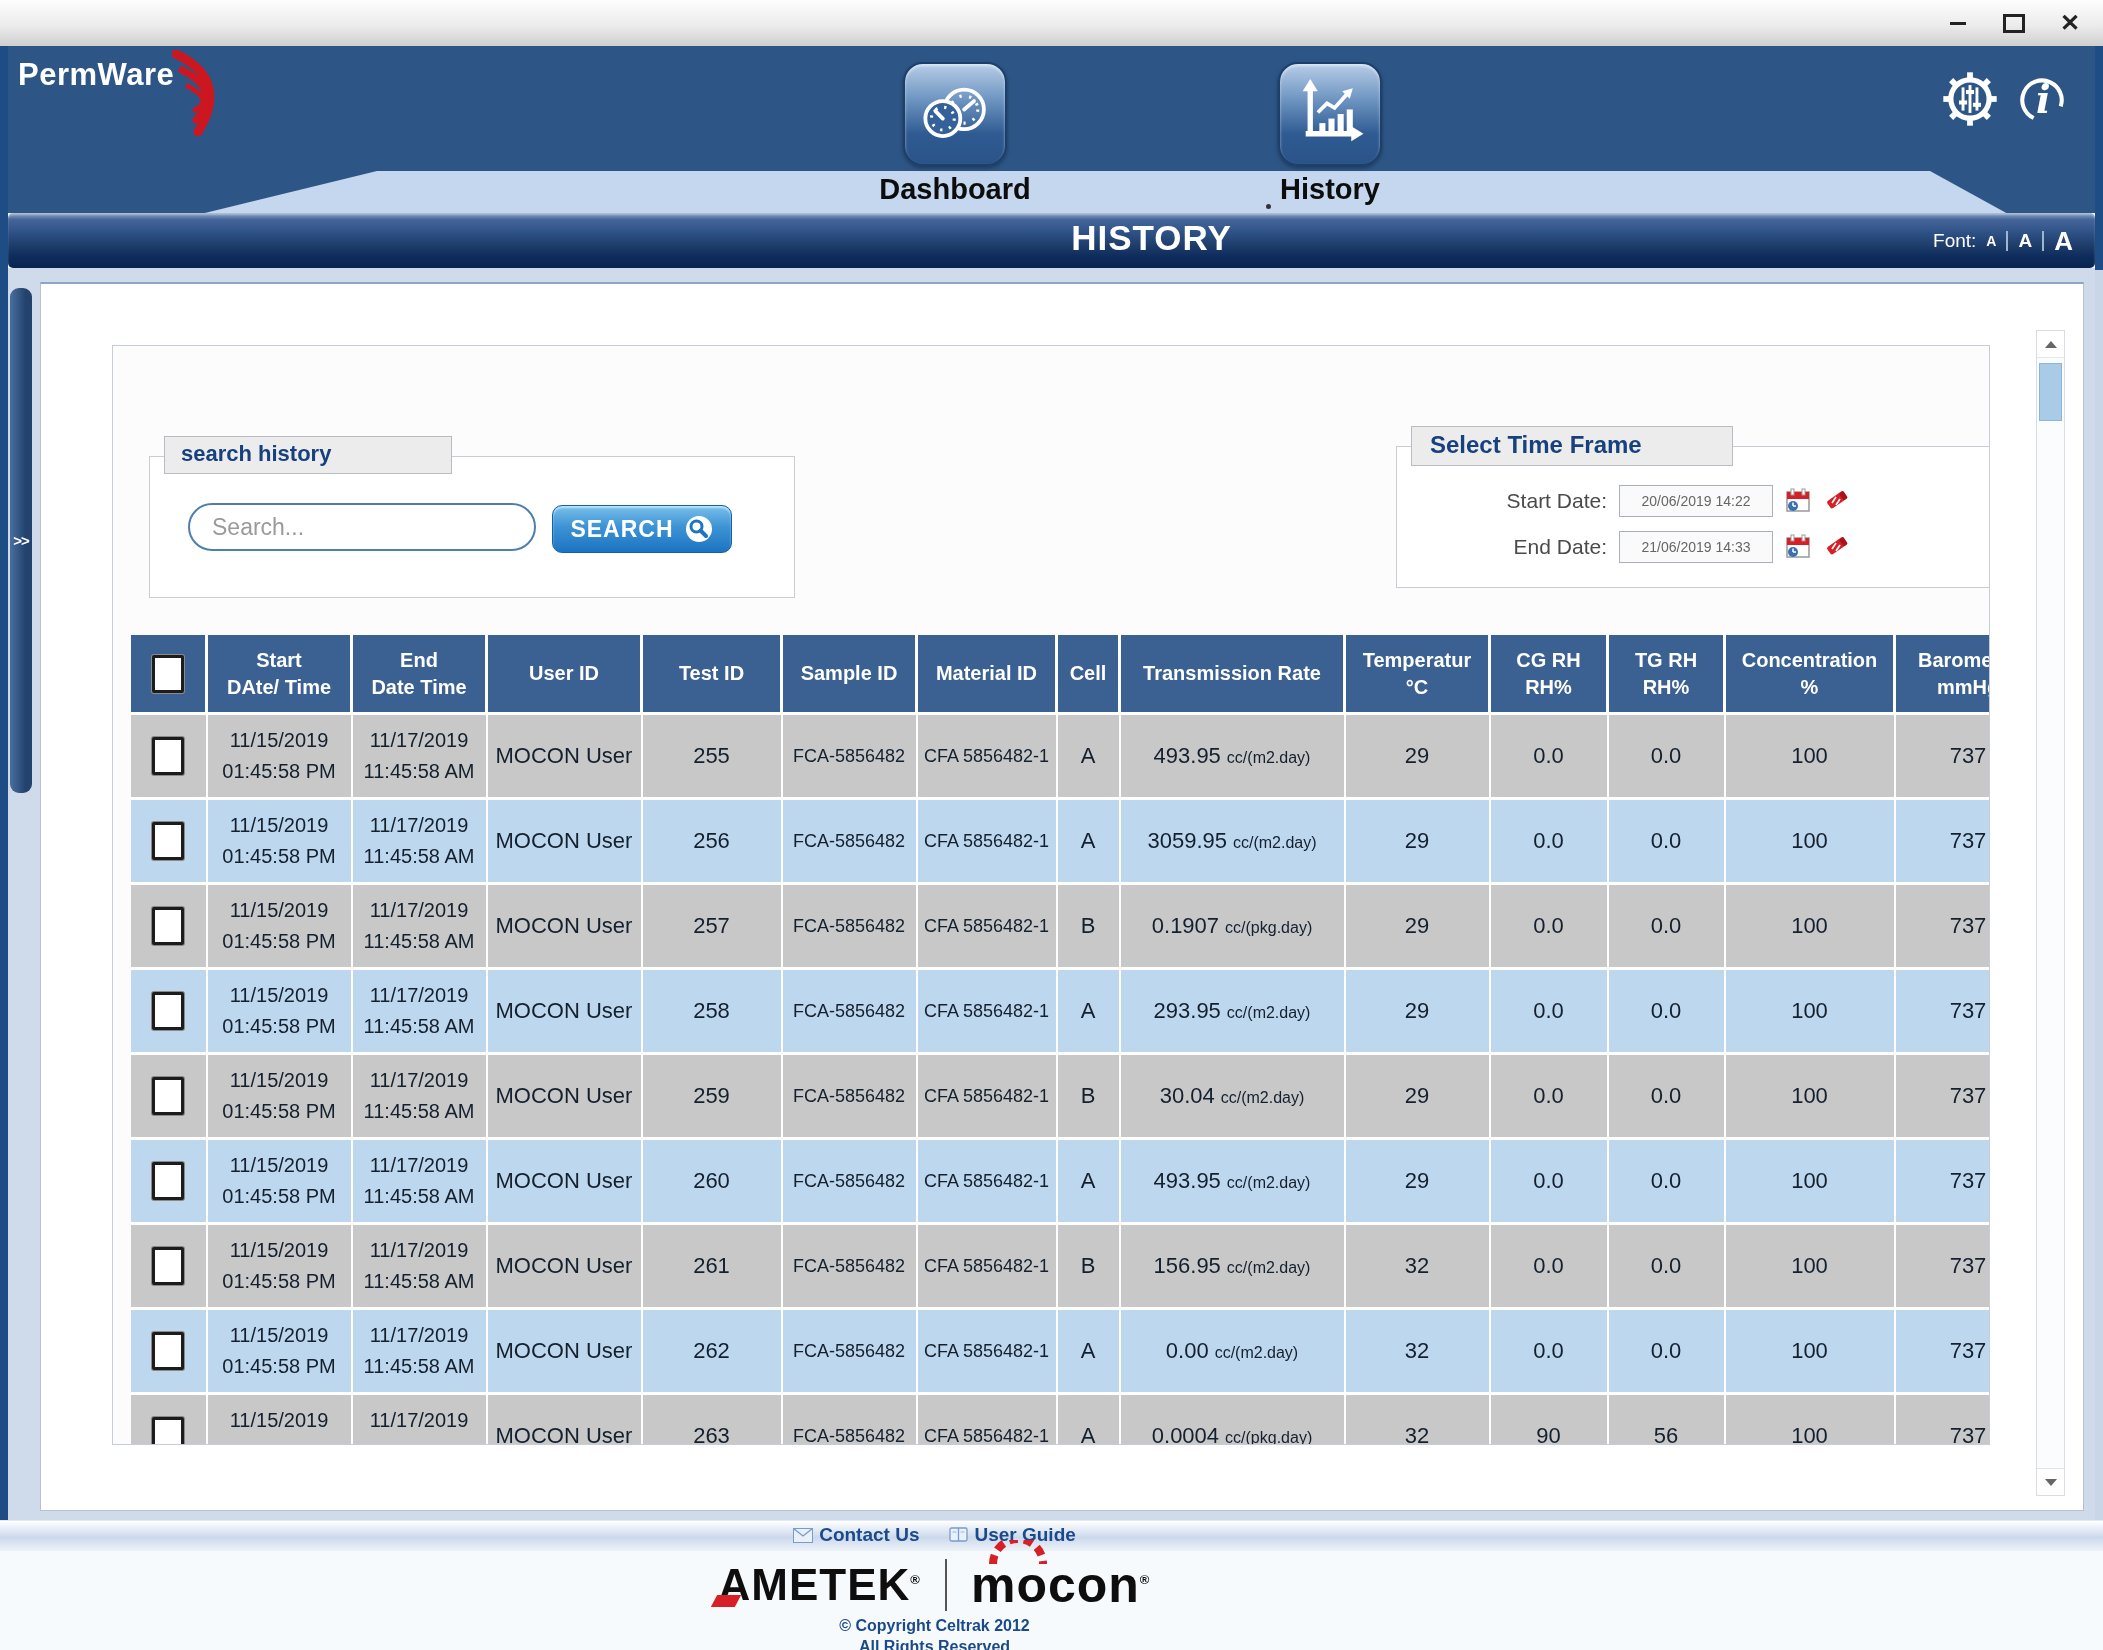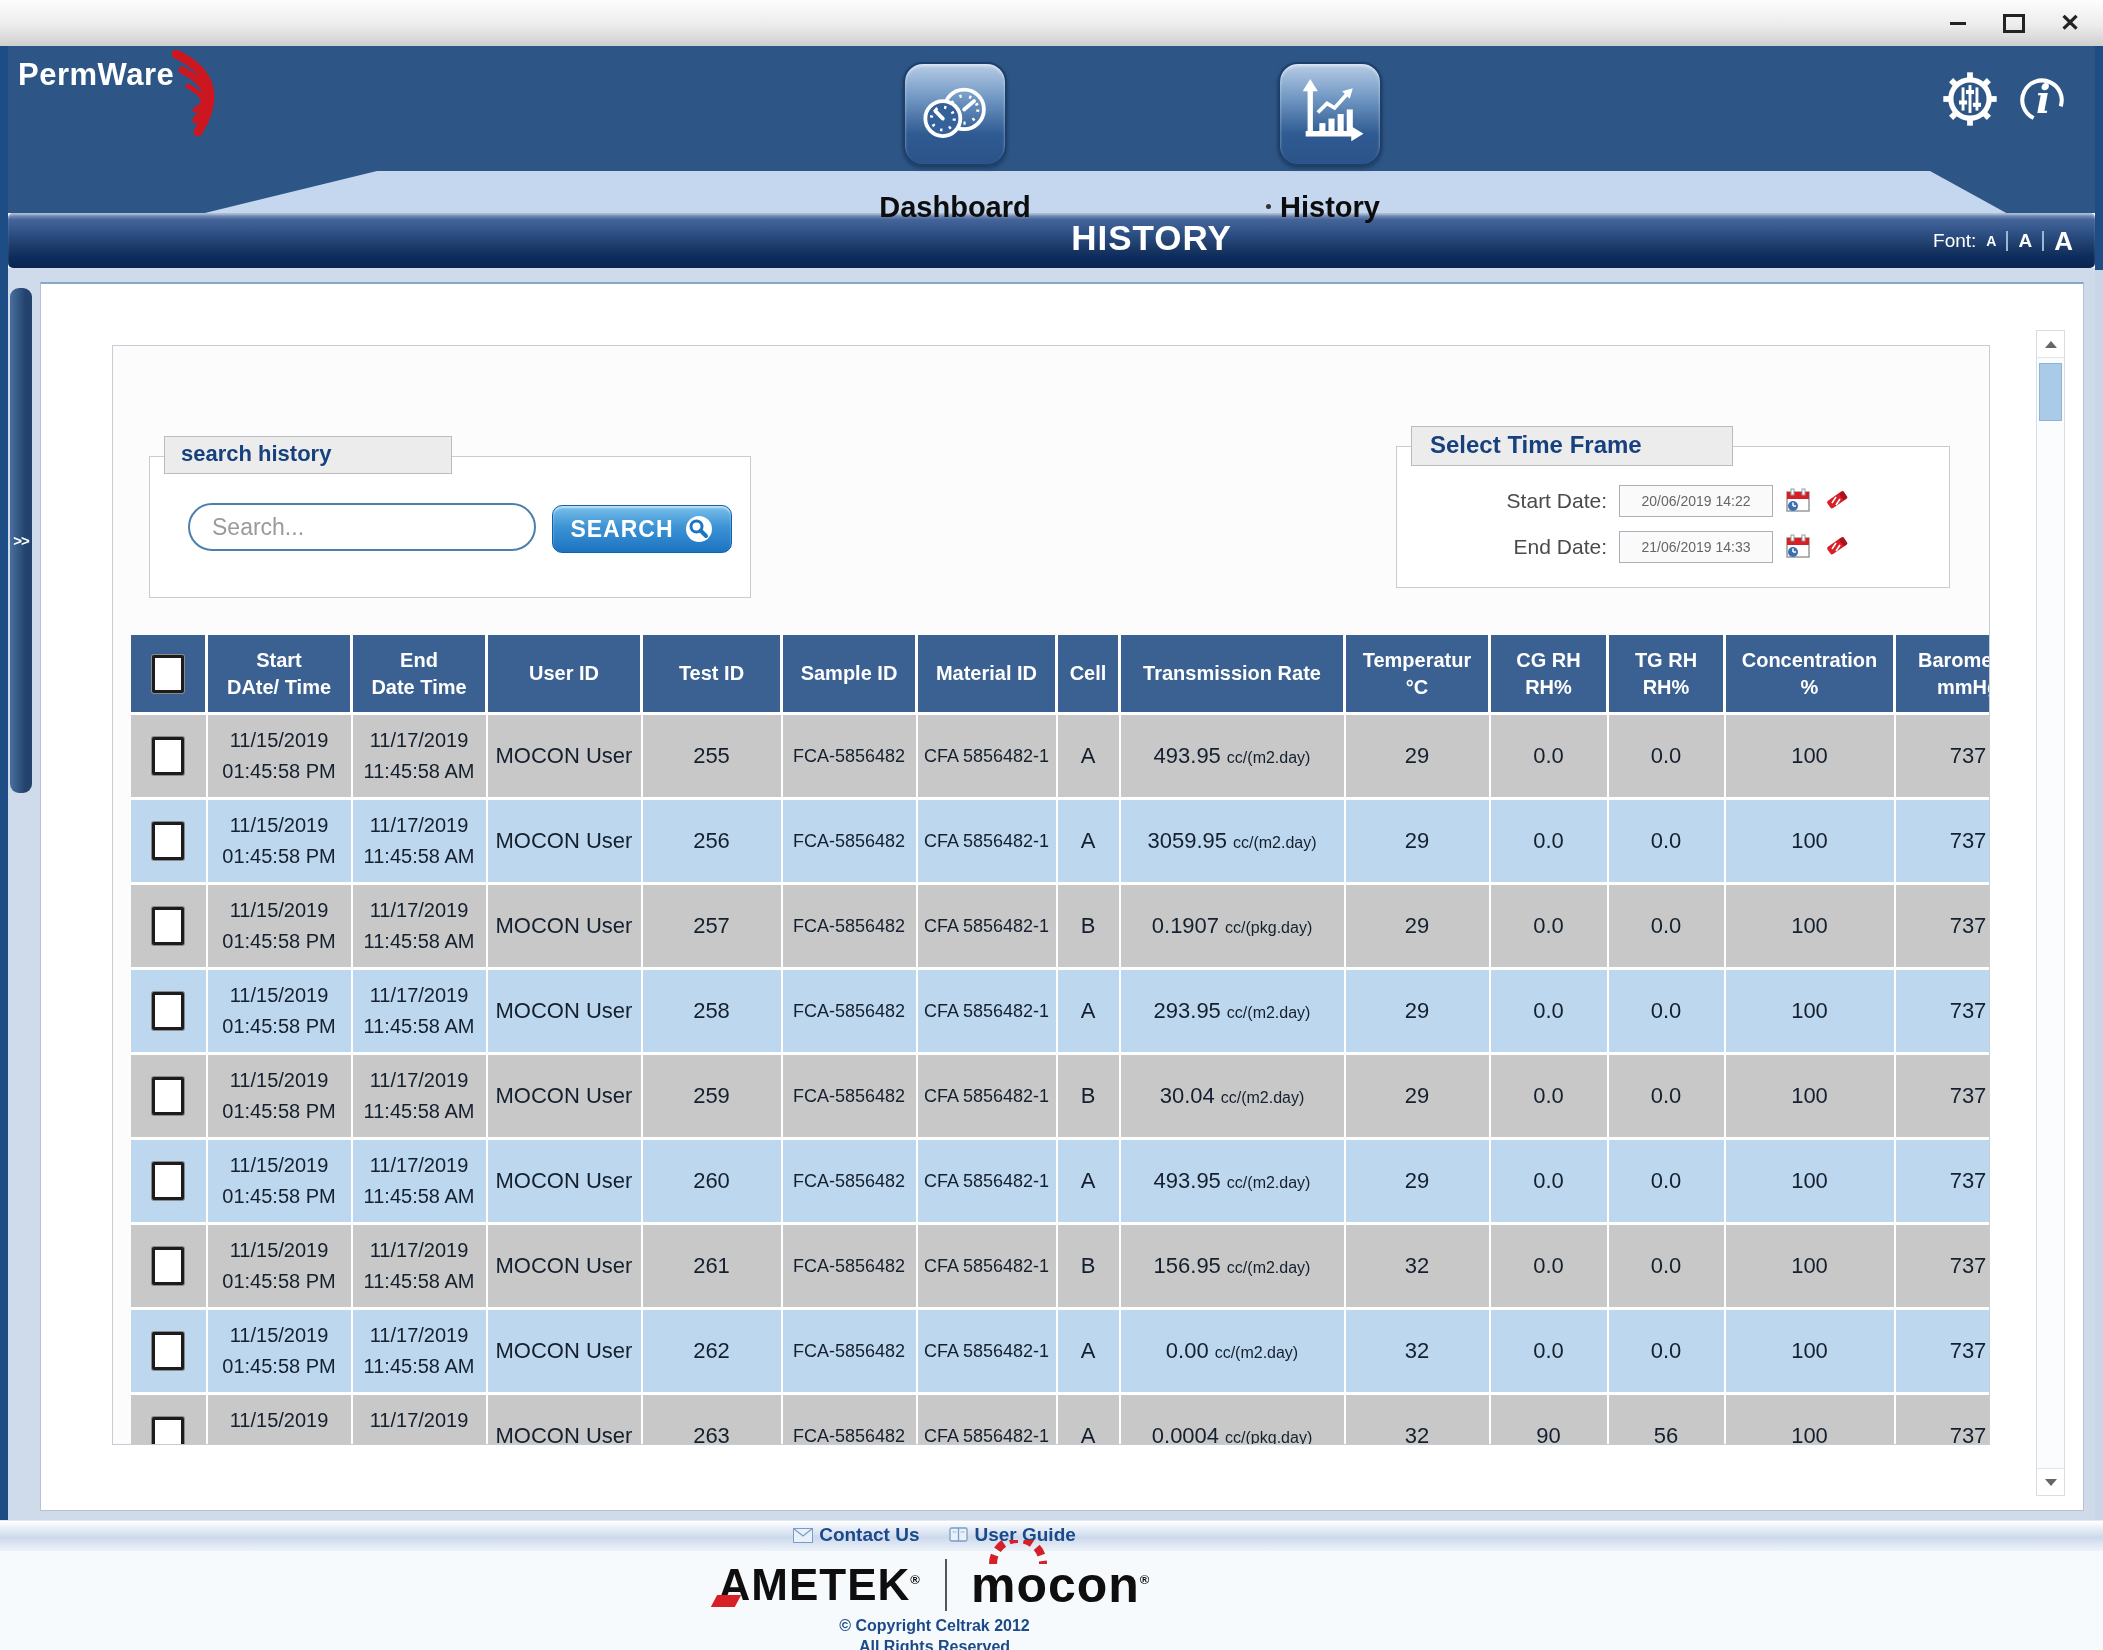--- a/index.html
+++ b/index.html
@@ -19,21 +19,21 @@
   .band{position:absolute;left:0;top:46px;width:2103px;height:167px;background:#2d5687;}
   .band-light{position:absolute;left:0;top:125px;width:2103px;height:88px;background:#c5d7ee;
     clip-path:polygon(377px 0,1930px 0,2090px 88px,17px 88px);}
   .brand{position:absolute;left:18px;top:57px;font-size:31px;font-weight:bold;color:#fff;z-index:6;letter-spacing:.5px;}
   .brand-swoosh{position:absolute;left:172px;top:50px;z-index:5;}
   .nav-item{position:absolute;z-index:7;text-align:center;}
   .nav-icon{width:100px;height:100px;border-radius:20px;margin:0 auto;
     background:linear-gradient(180deg,#b7cde6 0%,#6f96c2 35%,#2f5b92 70%,#2a5389 100%);
     border:2px solid #1d3f6c;box-shadow:0 2px 4px rgba(0,0,0,.35), inset 0 2px 3px rgba(255,255,255,.55);
     display:flex;align-items:center;justify-content:center;}
-  .nav-label{margin-top:25px;font-size:29px;font-weight:bold;color:#0d0d0d;}
+  .nav-label{margin-top:7px;font-size:29px;font-weight:bold;color:#0d0d0d;}
   .nav-dash{left:855px;top:62px;width:200px;}
   .nav-hist{left:1230px;top:62px;width:200px;}
   .nav-active-dot{position:absolute;left:1266px;top:204px;width:5px;height:5px;border-radius:50%;background:#333;z-index:8;}
   .top-icons{position:absolute;right:32px;top:70px;display:flex;gap:14px;z-index:7;}
   .top-icon{width:58px;height:58px;display:flex;align-items:center;justify-content:center;}
 
   
   .page-bar{position:absolute;left:8px;top:213px;width:2087px;height:55px;border-radius:5px;
     background:linear-gradient(180deg,#8fa6c4 0%,#45659a 12%,#2c4f83 38%,#1c3a67 62%,#0d2c5c 80%,#0a2450 100%);
     box-shadow:inset 0 2px 2px rgba(255,255,255,.3);}
@@ -68,21 +68,21 @@
   .vs-thumb{position:absolute;left:2px;top:32px;width:21px;height:56px;background:#a9cbe8;border:1px solid #8fb4d6;}
 
   
   .inner-box{position:absolute;left:112px;top:345px;width:1876px;height:1098px;background:#fcfcfd;
     border:1px solid #c6cdd8;overflow:hidden;}
   .heading{position:absolute;left:22px;top:14px;color:#17417e;font-weight:bold;white-space:nowrap;}
   .heading .h-pre,.heading .h-suf{font-size:29px;}
   .heading .h-inst{font-size:37px;}
 
   
-  .fieldset{position:absolute;border:1px solid #c9cdd3;background:#fff;}
+  .fieldset{position:absolute;border:1px solid #c9cdd3;background:#fff;padding-left:44px;}
   .fs-search{left:36px;top:110px;width:600px;height:140px;}
   .fs-time{left:1283px;top:100px;width:552px;height:140px;}
   .legend{position:absolute;top:-21px;left:14px;background:#ececec;border:1px solid #b9bcc2;
     font-weight:bold;color:#17417e;white-space:nowrap;}
   .fs-search .legend{font-size:22px;padding:4px 120px 6px 16px;}
   .fs-time .legend{font-size:24px;padding:4px 90px 6px 18px;}
   .search-input{position:absolute;left:38px;top:46px;width:300px;height:44px;border:2px solid #4d7fae;
     border-radius:26px;padding:0 22px;font-size:23px;color:#444;outline:none;font-family:"Liberation Sans",sans-serif;background:#fff;}
   .search-input::placeholder{color:#9a9a9a;}
   .search-btn{position:absolute;left:402px;top:48px;width:178px;height:46px;border-radius:10px;

